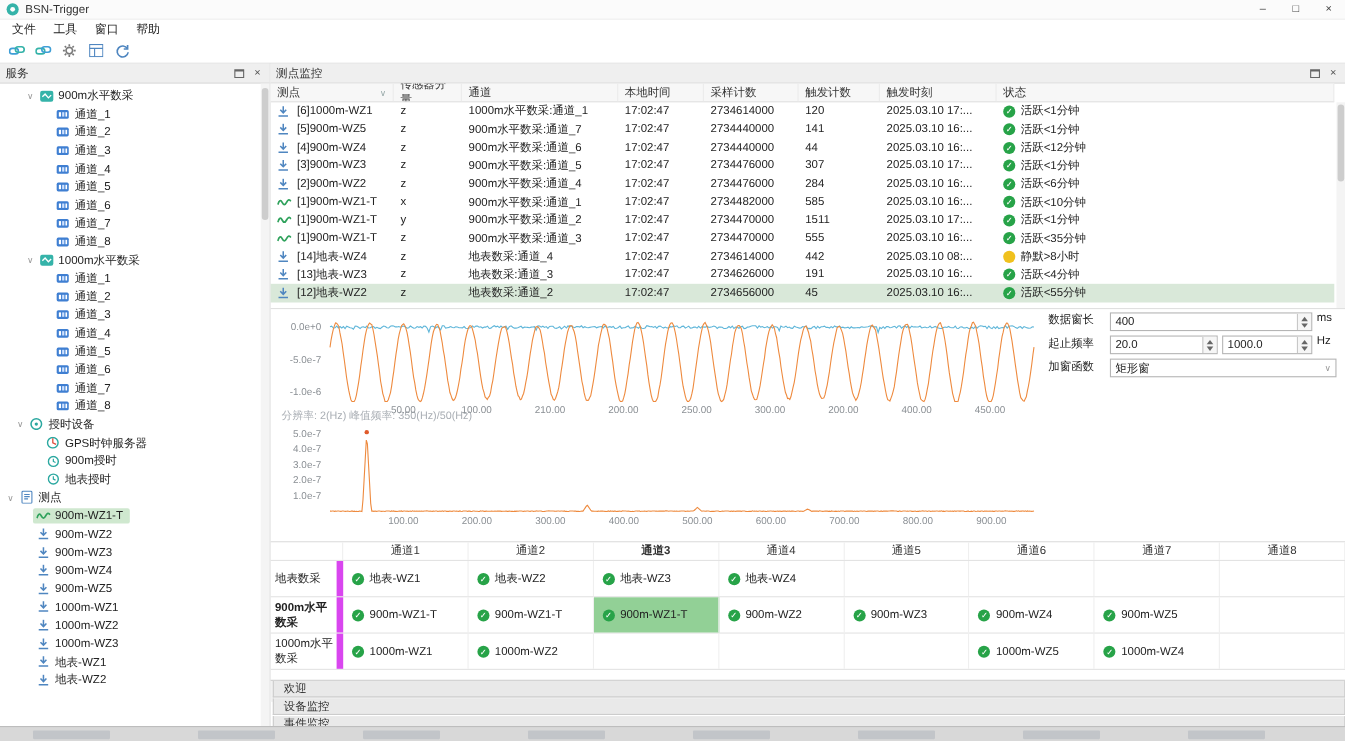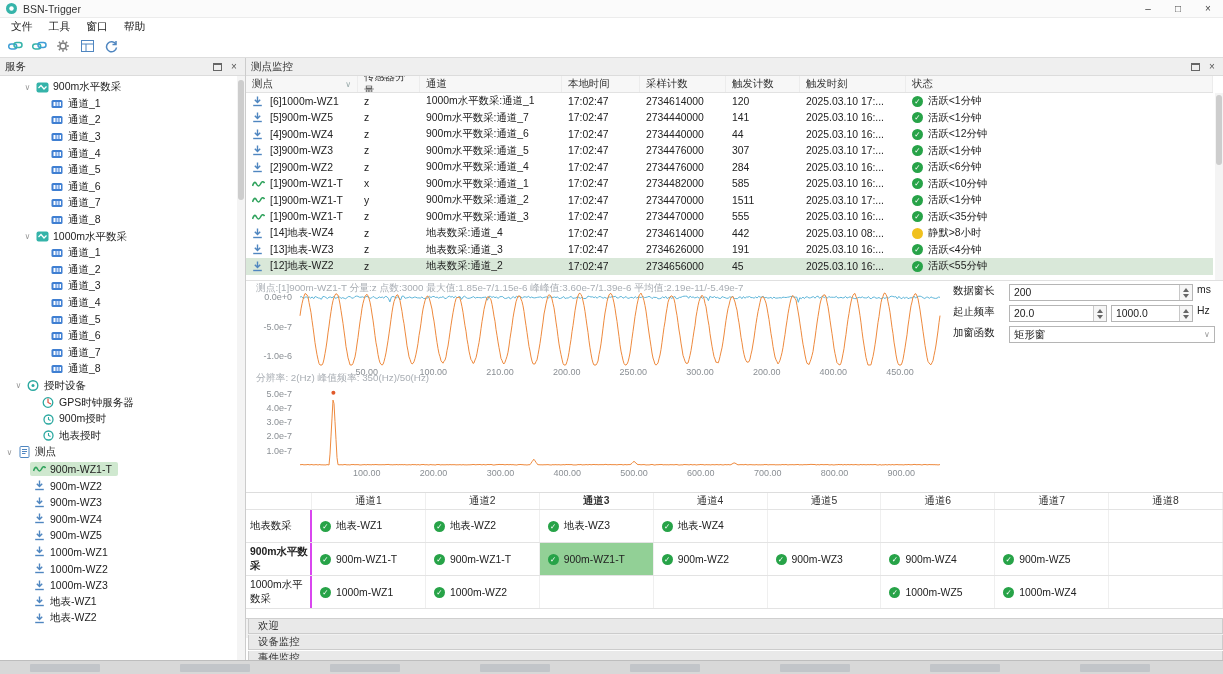--- a/index.html
+++ b/index.html
@@ -61,21 +61,21 @@
   .sd{width:0;height:0;border-left:3px solid transparent;border-right:3px solid transparent;border-top:4px solid #666;}
   .unit{width:20px;font-size:10.4px;color:#222;flex:none;}
   .combo{height:17px;flex:1;border:1px solid #b5b5b5;background:#fff;display:flex;align-items:center;margin-right:2px;}
   .combo-val{flex:1;padding-left:4px;font-size:10.4px;}
   .combo-arrow{width:14px;text-align:center;color:#999;font-size:8px;}
   .cgrid{position:absolute;left:0;top:434px;right:0;height:126px;border-top:1px solid #ddd;}
   .g-head,.grow-r{display:grid;grid-template-columns:66px repeat(8,1fr);}
   .g-head{height:17px;border-bottom:1px solid #e3e3e3;}
   .gh{display:flex;align-items:center;justify-content:center;font-size:10.4px;color:#333;border-right:1px solid #efefef;}
   .grow-r{height:33px;border-bottom:1px solid #e3e3e3;}
-  .gl{display:flex;align-items:center;padding-left:4px;font-size:10.4px;border-right:2px solid #d946ef;}
+  .gl{display:flex;align-items:center;padding-left:4px;font-size:10.4px;border-right:6px solid #d946ef;}
   .gc{display:flex;align-items:center;gap:5px;padding-left:8px;font-size:10.4px;border-right:1px solid #efefef;overflow:hidden;white-space:nowrap;}
   .selcell{background:#92d096;}
   .bold{font-weight:bold;}
   .tabs{position:absolute;left:0;top:560px;right:0;height:20px;display:flex;align-items:stretch;background:#f1f1f1;border-top:1px solid #cfcfcf;padding-left:2px;gap:1px;flex-direction:column;}
   .tab{padding:0 9px;display:flex;align-items:center;font-size:10.4px;background:#e9e9e9;border:1px solid #cccccc;border-top:none;color:#333;}
   .tab.active{background:#fff;}
   .taskbar{position:absolute;left:0;bottom:0;width:100%;height:14px;background:#d8d8d8;border-top:1px solid #bdbdbd;}
   .tb-seg{position:absolute;top:3px;height:8px;background:#c2c5c9;border-radius:1px;}
 </style>
 </head>
@@ -813,21 +813,20 @@
             </div>
           </div>
         </div>
       <div class="vscroll">
           <i class="vthumb" style="top:2px;height:70px;"></i>
         </div>
     </div>
 
     <div class="analysis">
       <div class="charts">
-        <div class="chart-title t1">测点:[1]900m-WZ1-T 分量:z 点数:3000 最大值:1.85e-7/1.15e-6 峰峰值:3.60e-7/1.39e-6 平均值:2.19e-11/-5.49e-7</div>
         <div class="chart-title t2">分辨率: 2(Hz)  峰值频率: 350(Hz)/50(Hz)</div>
       <div class="ytick" style="top: 11.4082px; width: 46px;">0.0e+0</div>
           <div class="ytick" style="top: 40.7959px; width: 46px;">-5.0e-7</div>
           <div class="ytick" style="top: 70.1837px; width: 46px;">-1.0e-6</div>
           <div class="xtick" style="left: 96.6667px; top: 86px;">50.00</div>
           <div class="xtick" style="left: 163.333px; top: 86px;">100.00</div>
           <div class="xtick" style="left: 230px; top: 86px;">210.00</div>
           <div class="xtick" style="left: 296.667px; top: 86px;">200.00</div>
           <div class="xtick" style="left: 363.333px; top: 86px;">250.00</div>
           <div class="xtick" style="left: 430px; top: 86px;">300.00</div>
@@ -854,21 +853,21 @@
           <div class="xtick" style="left: 631.253px; top: 187px;">900.00</div>
           <svg width="640" height="80" style="position: absolute; left: 54px; top: 104px; overflow: visible;">
             <polyline points="0,79.7 1,79.7 2,79.5 3,79.6 4,79.9 5,79.7 6,79.8 7,79.6 8,79.5 9,79.7 10,79.9 11,79.5 12,79.6 13,79.8 14,79.9 15,79.7 16,79.6 17,79.7 18,80.0 19,79.7 20,79.5 21,80.0 22,79.7 23,80.0 24,79.8 25,80.0 26,79.9 27,79.6 28,79.7 29,80.0 30,69.1 31,51.1 32,33.1 33,15.1 34,18.6 35,36.6 36,54.6 37,72.6 38,79.7 39,79.7 40,79.9 41,79.6 42,79.9 43,79.8 44,79.6 45,79.5 46,79.7 47,79.9 48,79.8 49,79.8 50,80.0 51,79.6 52,79.6 53,79.6 54,79.5 55,79.9 56,79.5 57,79.8 58,79.5 59,79.9 60,79.9 61,80.0 62,79.8 63,79.7 64,79.7 65,79.5 66,80.0 67,79.6 68,79.5 69,79.8 70,79.6 71,79.9 72,79.7 73,79.5 74,79.9 75,79.4 76,79.7 77,79.5 78,79.8 79,79.7 80,79.8 81,79.7 82,79.8 83,79.6 84,79.8 85,79.7 86,79.5 87,79.6 88,79.4 89,79.5 90,79.8 91,79.7 92,79.8 93,79.9 94,79.6 95,79.8 96,79.6 97,79.5 98,79.9 99,79.7 100,79.5 101,79.9 102,79.4 103,79.9 104,79.6 105,79.6 106,79.9 107,79.8 108,79.9 109,79.6 110,79.8 111,79.9 112,79.6 113,79.5 114,79.8 115,79.5 116,79.8 117,79.9 118,79.5 119,79.8 120,80.0 121,79.6 122,79.6 123,79.5 124,79.5 125,79.9 126,79.7 127,79.7 128,79.9 129,80.0 130,79.6 131,79.6 132,79.8 133,79.8 134,79.8 135,80.0 136,79.9 137,79.4 138,79.7 139,79.4 140,79.9 141,79.9 142,79.7 143,79.8 144,79.8 145,79.8 146,79.8 147,79.6 148,79.8 149,79.8 150,79.5 151,79.8 152,79.7 153,79.7 154,79.7 155,79.7 156,79.9 157,79.8 158,79.8 159,79.8 160,79.6 161,79.9 162,79.9 163,79.6 164,79.8 165,79.9 166,79.8 167,80.0 168,79.7 169,79.9 170,79.7 171,79.8 172,79.6 173,79.5 174,79.5 175,79.7 176,79.9 177,79.5 178,79.7 179,79.5 180,79.5 181,79.7 182,79.9 183,79.6 184,79.5 185,79.9 186,79.8 187,79.7 188,79.4 189,79.7 190,79.5 191,79.5 192,79.6 193,80.0 194,80.0 195,79.9 196,79.7 197,79.6 198,79.6 199,79.4 200,79.5 201,79.6 202,79.5 203,79.5 204,79.7 205,79.8 206,79.7 207,79.5 208,79.6 209,79.8 210,79.5 211,79.6 212,79.8 213,79.5 214,79.9 215,79.8 216,80.0 217,80.0 218,79.6 219,79.6 220,79.5 221,79.5 222,79.7 223,79.6 224,79.9 225,79.8 226,79.9 227,80.0 228,79.8 229,79.7 230,79.7 231,78.2 232,76.7 233,75.2 234,74.3 235,75.8 236,77.3 237,78.8 238,79.7 239,79.7 240,79.8 241,79.8 242,79.8 243,79.9 244,79.7 245,79.8 246,79.7 247,79.7 248,79.6 249,79.8 250,79.9 251,80.0 252,79.9 253,79.5 254,80.0 255,79.5 256,79.8 257,79.7 258,79.9 259,79.5 260,80.0 261,79.8 262,79.9 263,79.6 264,79.7 265,79.9 266,79.4 267,79.6 268,79.6 269,79.5 270,79.7 271,79.5 272,79.7 273,79.9 274,80.0 275,79.9 276,80.0 277,79.8 278,79.6 279,79.6 280,79.7 281,79.4 282,80.0 283,79.8 284,79.8 285,79.8 286,79.5 287,79.7 288,79.9 289,79.5 290,79.5 291,79.8 292,79.7 293,79.5 294,79.5 295,79.6 296,79.7 297,79.5 298,79.8 299,79.7 300,79.6 301,79.7 302,79.6 303,79.7 304,79.7 305,79.4 306,79.4 307,79.6 308,79.8 309,79.6 310,79.6 311,79.5 312,79.8 313,79.5 314,79.8 315,79.5 316,79.8 317,79.8 318,79.7 319,79.5 320,79.6 321,79.5 322,79.6 323,79.9 324,79.8 325,79.5 326,79.7 327,79.8 328,79.6 329,79.6 330,79.6 331,79.1 332,78.2 333,77.2 334,76.3 335,77.2 336,78.1 337,79.0 338,79.7 339,79.5 340,79.6 341,79.8 342,79.7 343,79.6 344,79.6 345,79.7 346,80.0 347,79.9 348,79.9 349,79.9 350,79.8 351,79.5 352,79.5 353,79.6 354,80.0 355,80.0 356,79.8 357,79.6 358,79.8 359,79.5 360,79.6 361,79.5 362,79.5 363,79.8 364,79.9 365,79.6 366,79.9 367,79.7 368,79.8 369,79.9 370,79.6 371,79.7 372,79.7 373,79.7 374,79.9 375,79.6 376,79.6 377,79.5 378,79.9 379,80.0 380,80.0 381,79.8 382,79.9 383,79.9 384,79.4 385,79.7 386,79.5 387,79.8 388,79.6 389,80.0 390,79.6 391,79.5 392,79.8 393,79.9 394,79.6 395,79.7 396,79.9 397,80.0 398,79.6 399,79.8 400,79.5 401,79.5 402,79.7 403,79.5 404,79.9 405,79.9 406,79.7 407,79.6 408,79.9 409,79.6 410,79.9 411,79.9 412,79.6 413,79.7 414,79.7 415,79.9 416,79.5 417,79.7 418,79.6 419,80.0 420,79.5 421,79.7 422,79.8 423,80.0 424,79.8 425,79.6 426,79.6 427,79.9 428,79.5 429,79.7 430,79.9 431,79.6 432,79.0 433,78.4 434,77.9 435,78.1 436,78.7 437,79.3 438,79.9 439,79.7 440,79.7 441,79.6 442,79.7 443,79.6 444,79.9 445,79.4 446,79.5 447,79.8 448,79.9 449,79.7 450,79.6 451,79.7 452,79.7 453,79.9 454,79.7 455,80.0 456,79.5 457,79.8 458,79.8 459,79.9 460,79.7 461,80.0 462,79.6 463,80.0 464,79.5 465,79.6 466,79.6 467,79.5 468,80.0 469,79.7 470,79.7 471,79.7 472,79.7 473,79.7 474,79.7 475,79.7 476,80.0 477,79.6 478,80.0 479,79.6 480,79.9 481,79.8 482,79.6 483,79.5 484,79.8 485,79.6 486,79.5 487,79.7 488,80.0 489,79.7 490,79.7 491,79.7 492,79.7 493,79.6 494,79.9 495,79.6 496,79.7 497,79.5 498,79.5 499,79.7 500,80.0 501,79.5 502,80.0 503,79.7 504,79.7 505,79.6 506,79.7 507,79.7 508,79.5 509,79.6 510,79.4 511,79.4 512,79.4 513,79.5 514,79.5 515,79.5 516,79.9 517,79.9 518,79.4 519,80.0 520,79.7 521,79.5 522,79.6 523,79.6 524,79.8 525,79.5 526,79.7 527,79.5 528,79.6 529,79.9 530,79.9 531,79.8 532,79.6 533,80.0 534,79.9 535,79.9 536,79.6 537,79.8 538,79.6 539,79.4 540,79.8 541,79.5 542,79.6 543,80.0 544,79.6 545,79.5 546,79.9 547,79.7 548,79.5 549,79.7 550,79.8 551,79.5 552,79.6 553,79.8 554,79.7 555,79.7 556,79.4 557,79.9 558,79.7 559,80.0 560,79.6 561,79.5 562,79.8 563,79.7 564,79.5 565,79.8 566,79.7 567,79.9 568,79.4 569,79.9 570,79.6 571,79.6 572,79.7 573,79.7 574,79.6 575,79.5 576,79.6 577,80.0 578,80.0 579,79.9 580,79.5 581,80.0 582,80.0 583,79.7 584,80.0 585,79.6 586,79.6 587,80.0 588,79.8 589,79.5 590,79.8 591,79.9 592,79.6 593,79.6 594,80.0 595,79.6 596,79.7 597,79.5 598,79.7 599,79.8 600,79.7 601,79.8 602,79.7 603,79.9 604,79.9 605,79.6 606,79.6 607,79.8 608,79.5 609,79.5 610,79.8 611,79.7 612,79.8 613,79.6 614,79.4 615,79.5 616,79.6 617,79.8 618,79.5 619,79.7 620,79.5 621,79.9 622,79.9 623,79.8 624,79.4 625,79.7 626,79.4 627,80.0 628,79.6 629,79.7 630,79.4 631,79.9 632,79.4 633,79.9 634,79.5 635,79.8 636,79.7 637,79.8 638,79.9 639,79.8 640,79.5" fill="none" stroke="#ee8a3e" stroke-width="1"></polyline>
             <circle cx="33.40292275574113" cy="7.857142857142857" r="2" fill="#e05a2b"></circle>
           </svg>
         </div>
       <div class="controls">
         <div class="ctl-row">
           <span class="ctl-label">数据窗长</span>
           <span class="spinbox grow1">
-            <span class="spin-val">200</span>
+            <span class="spin-val">400</span>
             <span class="spinner">
                 <i class="su"></i>
                 <i class="sd"></i>
               </span>
           </span>
           <span class="unit">ms</span>
         </div>
         <div class="ctl-row">
           <span class="ctl-label">起止频率</span>
           <span class="spinbox grow1">

